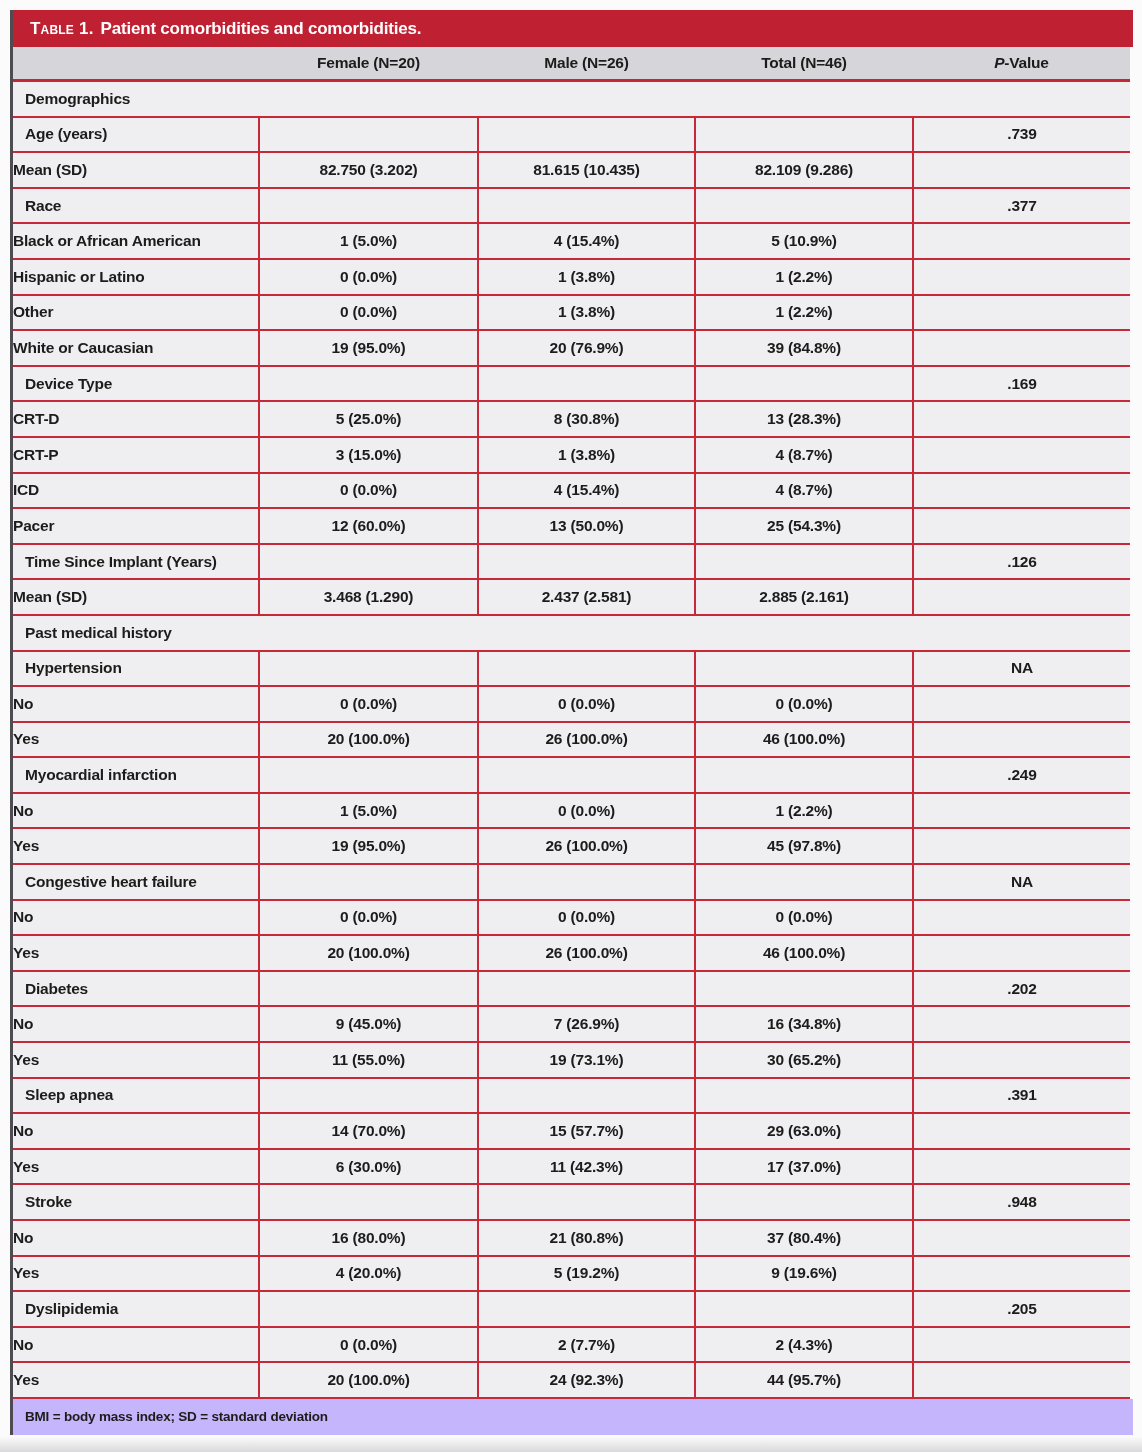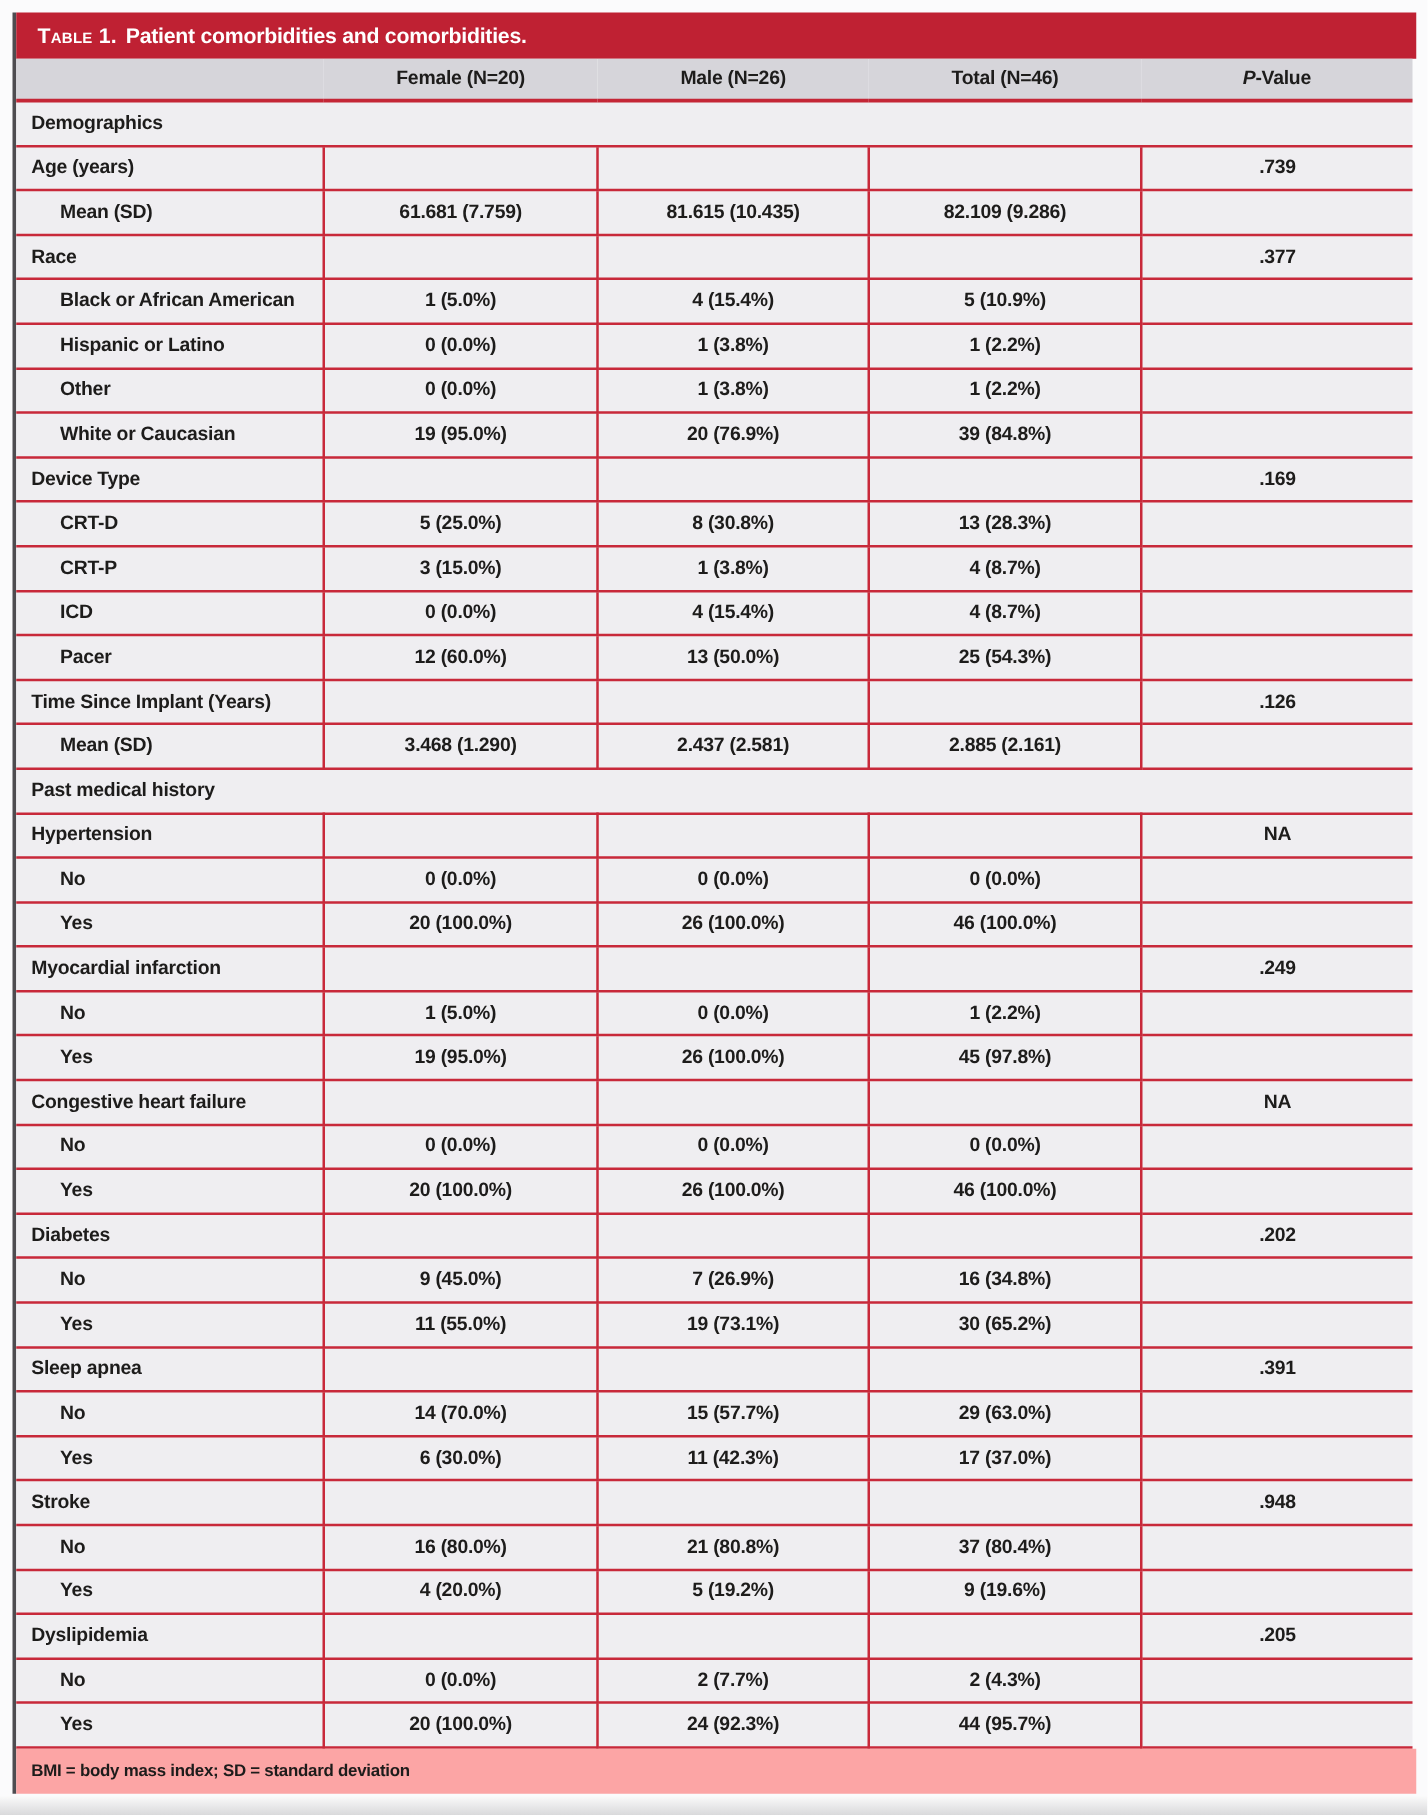--- a/index.html
+++ b/index.html
@@ -67,24 +67,24 @@
   tbody td:first-child { border-left: none; margin-left: 16px; }
   tbody td:last-child  { border-right: none; }
   td.section-cell {
     text-align: left;
     padding-left: 12px;
     border-left: none;
     border-right: none;
   }
   td.label-cell { text-align: left; }
   td.label-cell.category { padding-left: 12px; }
-  td.label-cell.item     { padding-left: 35px; }
+  td.label-cell.item     { }
   td.value-cell, td.pvalue-cell { text-align: center; }
   .footnote {
-    background: #fca5a5;
+    background: #c4b5fd;
     height: 36px;
     display: flex;
     align-items: center;
     padding-left: 12px;
     font-size: 13.5px;
     font-weight: bold;
     color: #1d1c1b;
   }
   .page-bottom-shadow {
     position: absolute;
@@ -129,21 +129,21 @@
           </tr>
           <tr>
             <td class="label-cell category">Age (years)</td>
             <td class="value-cell"></td>
             <td class="value-cell"></td>
             <td class="value-cell"></td>
             <td class="pvalue-cell">.739</td>
           </tr>
           <tr>
             <td class="label-cell item">Mean (SD)</td>
-            <td class="value-cell">61.681 (7.759)</td>
+            <td class="value-cell">82.750 (3.202)</td>
             <td class="value-cell">81.615 (10.435)</td>
             <td class="value-cell">82.109 (9.286)</td>
             <td class="pvalue-cell"></td>
           </tr>
           <tr>
             <td class="label-cell category">Race</td>
             <td class="value-cell"></td>
             <td class="value-cell"></td>
             <td class="value-cell"></td>
             <td class="pvalue-cell">.377</td>

